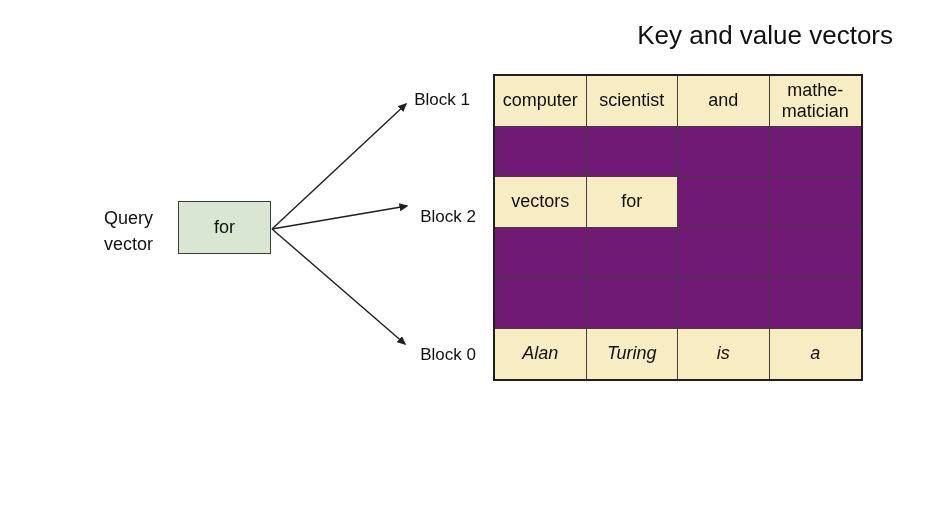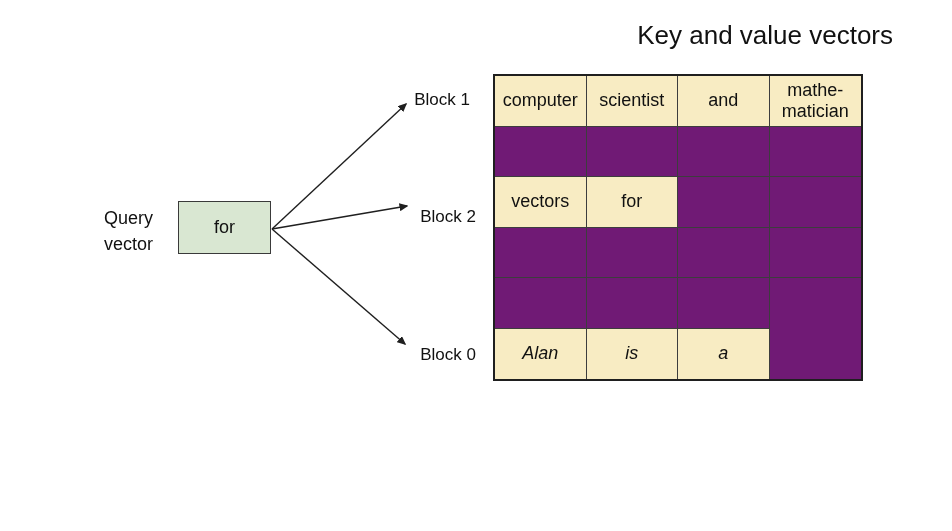--- a/index.html
+++ b/index.html
@@ -132,17 +132,18 @@
     <div class="cell"></div>
     <div class="cell"></div>
     <div class="cell"></div>
     <div class="cell"></div>
     <div class="cell"></div>
     <div class="cell"></div>
     <div class="cell"></div>
     <div class="cell"></div>
     <div class="cell"></div>
     <div class="cell filled">Alan</div>
+    <div class="cell filled">Turing</div>
     <div class="cell filled">is</div>
     <div class="cell filled">a</div>
   </div>
 
 </div>
 
 </body></html>

